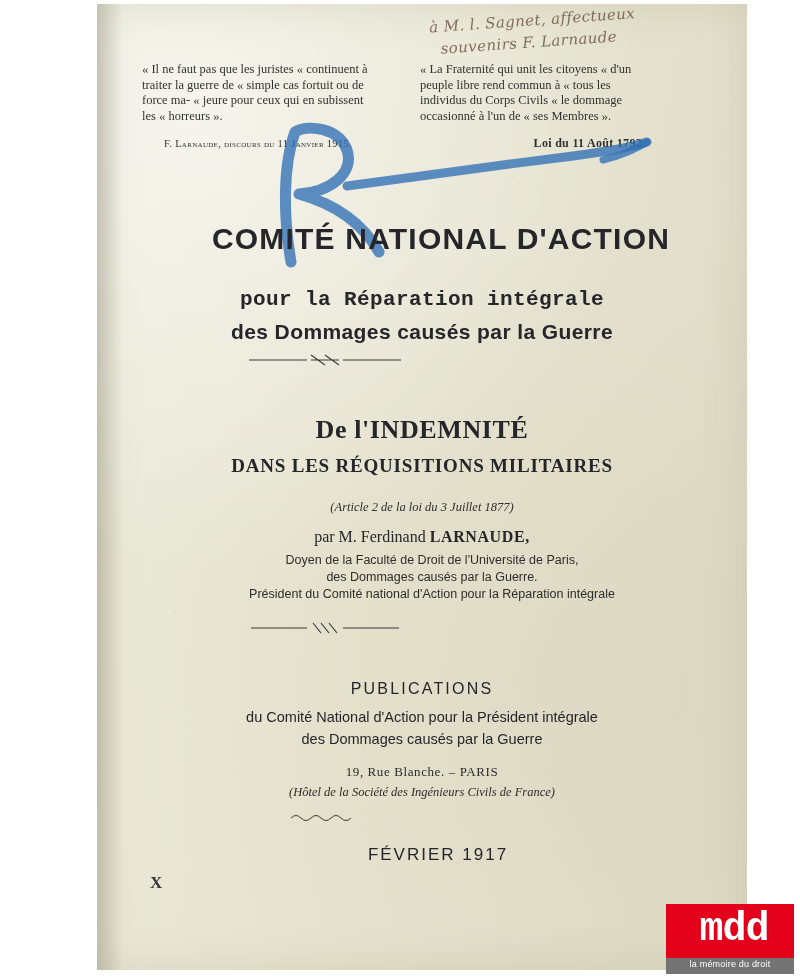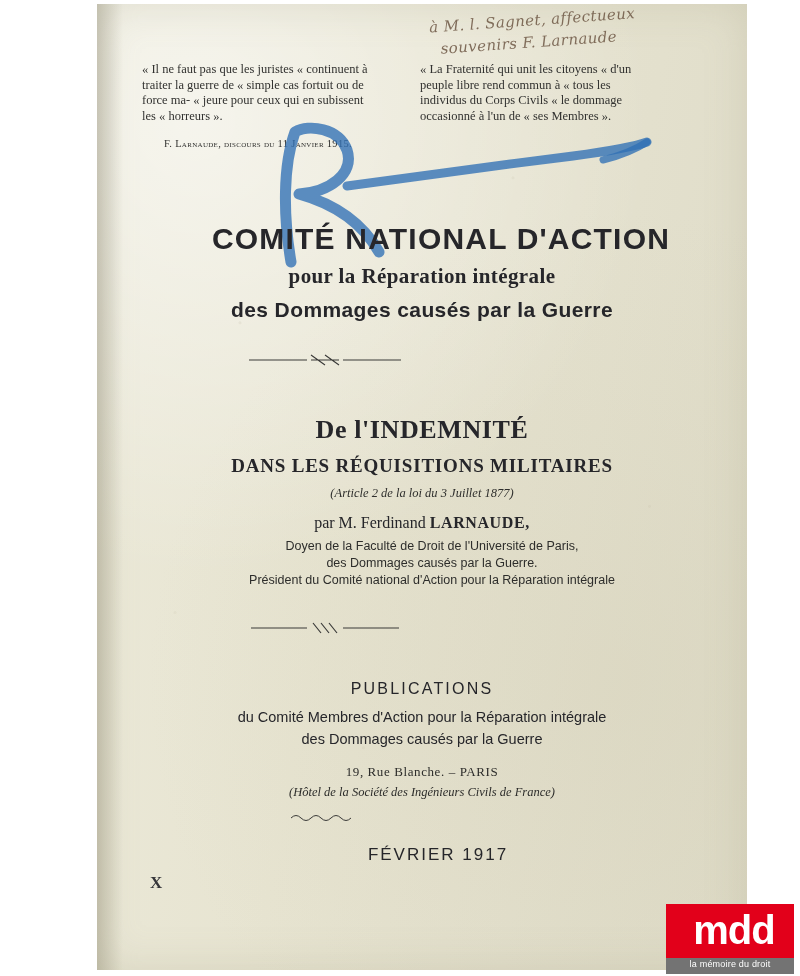--- a/index.html
+++ b/index.html
@@ -109,22 +109,22 @@
   #title-block { position: absolute; left: 97px; top: 222px; width: 650px; text-align: center; }
   #main-title {
     font-family: "Liberation Sans", sans-serif;
     font-weight: bold;
     font-size: 30px;
     letter-spacing: 1.2px;
     color: #26262a;
     padding-left: 38px;
   }
   #sub-title-1 {
-    margin-top: 8px;
-    font-family: Liberation Serif, serif;
+    margin-top: 32px;
+    font-family: Liberation Mono, monospace;
     font-weight: bold;
     font-size: 21px;
     letter-spacing: 0.4px;
     color: #26262a;
   }
   #sub-title-2 {
     margin-top: 9px;
     font-family: "Liberation Sans", sans-serif;
     font-weight: bold;
     font-size: 21px;
@@ -154,21 +154,21 @@
   }
   #work-subtitle {
     margin-top: 10px;
     font-family: "Liberation Serif", serif;
     font-weight: bold;
     font-size: 19px;
     letter-spacing: 0.8px;
     color: #26262a;
   }
   #work-article {
-    margin-top: 9px;
+    margin-top: 23px;
     font-family: "Liberation Serif", serif;
     font-style: italic;
     font-size: 12.5px;
     color: #2f2f2d;
   }
   #author {
     margin-top: 13px;
     font-family: "Liberation Serif", serif;
     font-size: 16px;
     color: #26262a;
@@ -237,21 +237,21 @@
   #logo {
     position: absolute;
     right: 6px;
     bottom: 2px;
     width: 128px;
     text-align: center;
   }
   #logo-mark {
     background: #e2001a;
     color: #ffffff;
-    font-family: Liberation Sans, sans-serif;
+    font-family: Liberation Mono, monospace;
     font-weight: bold;
     font-size: 40px;
     letter-spacing: -1px;
     line-height: 46px;
     padding: 3px 0 5px 8px;
   }
   #logo-tag {
     background: #737373;
     color: #ffffff;
     font-family: "Liberation Sans", sans-serif;
@@ -274,20 +274,21 @@
     <div>souvenirs  F. Larnaude</div>
   </div>
 
   <div class="epigraph" id="epigraph-left">
     <div>« Il ne faut pas que les juristes « continuent à traiter la guerre de « simple cas fortuit ou de force ma- « jeure pour ceux qui en subissent les « horreurs ».</div>
     <div class="src">F. Larnaude, discours du 11 Janvier 1915.</div>
   </div>
 
   <div class="epigraph" id="epigraph-right">
     <div>« La Fraternité qui unit les citoyens « d'un peuple libre rend commun à « tous les individus du Corps Civils « le dommage occasionné à l'un de « ses Membres ».</div>
+    <div class="src">Loi du 11 Août 1792</div>
   </div>
 
   <svg id="blue-r" viewBox="0 0 420 150">
     <g fill="none" stroke="#2f6fb5" stroke-opacity="0.78" stroke-linecap="round" stroke-linejoin="round">
       <path d="M48 142 C 40 95, 40 45, 52 12 C 66 4, 96 8, 104 30 C 112 54, 86 72, 56 74 C 92 84, 120 104, 136 132" stroke-width="11"></path>
       <path d="M104 66 C 160 58, 250 46, 330 36 C 360 32, 388 28, 404 22" stroke-width="9"></path>
       <path d="M404 22 C 392 30, 376 36, 360 40" stroke-width="7"></path>
     </g>
   </svg>
 
@@ -322,21 +323,21 @@
   <div class="ornament" style="top:620px;">
     <svg class="orn-svg" width="160" height="16" viewBox="0 0 160 16">
       <path d="M6 8 H62 M98 8 H154" stroke="#3a3a38" stroke-width="1.1" fill="none"></path>
       <path d="M68 3 L76 13 M76 3 L84 13 M84 3 L92 13" stroke="#3a3a38" stroke-width="1.2" fill="none"></path>
     </svg>
   </div>
 
   <div id="pub-block">
     <div id="pub-heading">PUBLICATIONS</div>
     <div id="pub-lines">
-      <div class="pub-line">du Comité Membres d'Action pour la Réparation intégrale</div>
+      <div class="pub-line">du Comité National d'Action pour la Président intégrale</div>
       <div class="pub-line">des Dommages causés par la Guerre</div>
     </div>
     <div id="pub-address">19, Rue Blanche. – PARIS</div>
     <div id="pub-venue">(Hôtel de la Société des Ingénieurs Civils de France)</div>
   </div>
 
   <div class="ornament" style="top:812px;">
     <svg class="orn-svg" width="80" height="12" viewBox="0 0 80 12">
       <path d="M6 6 q5 -5 10 0 q5 5 10 0 q5 -5 10 0 q5 5 10 0 q5 -5 10 0 q5 5 10 0" stroke="#3a3a38" stroke-width="1" fill="none"></path>
     </svg>

